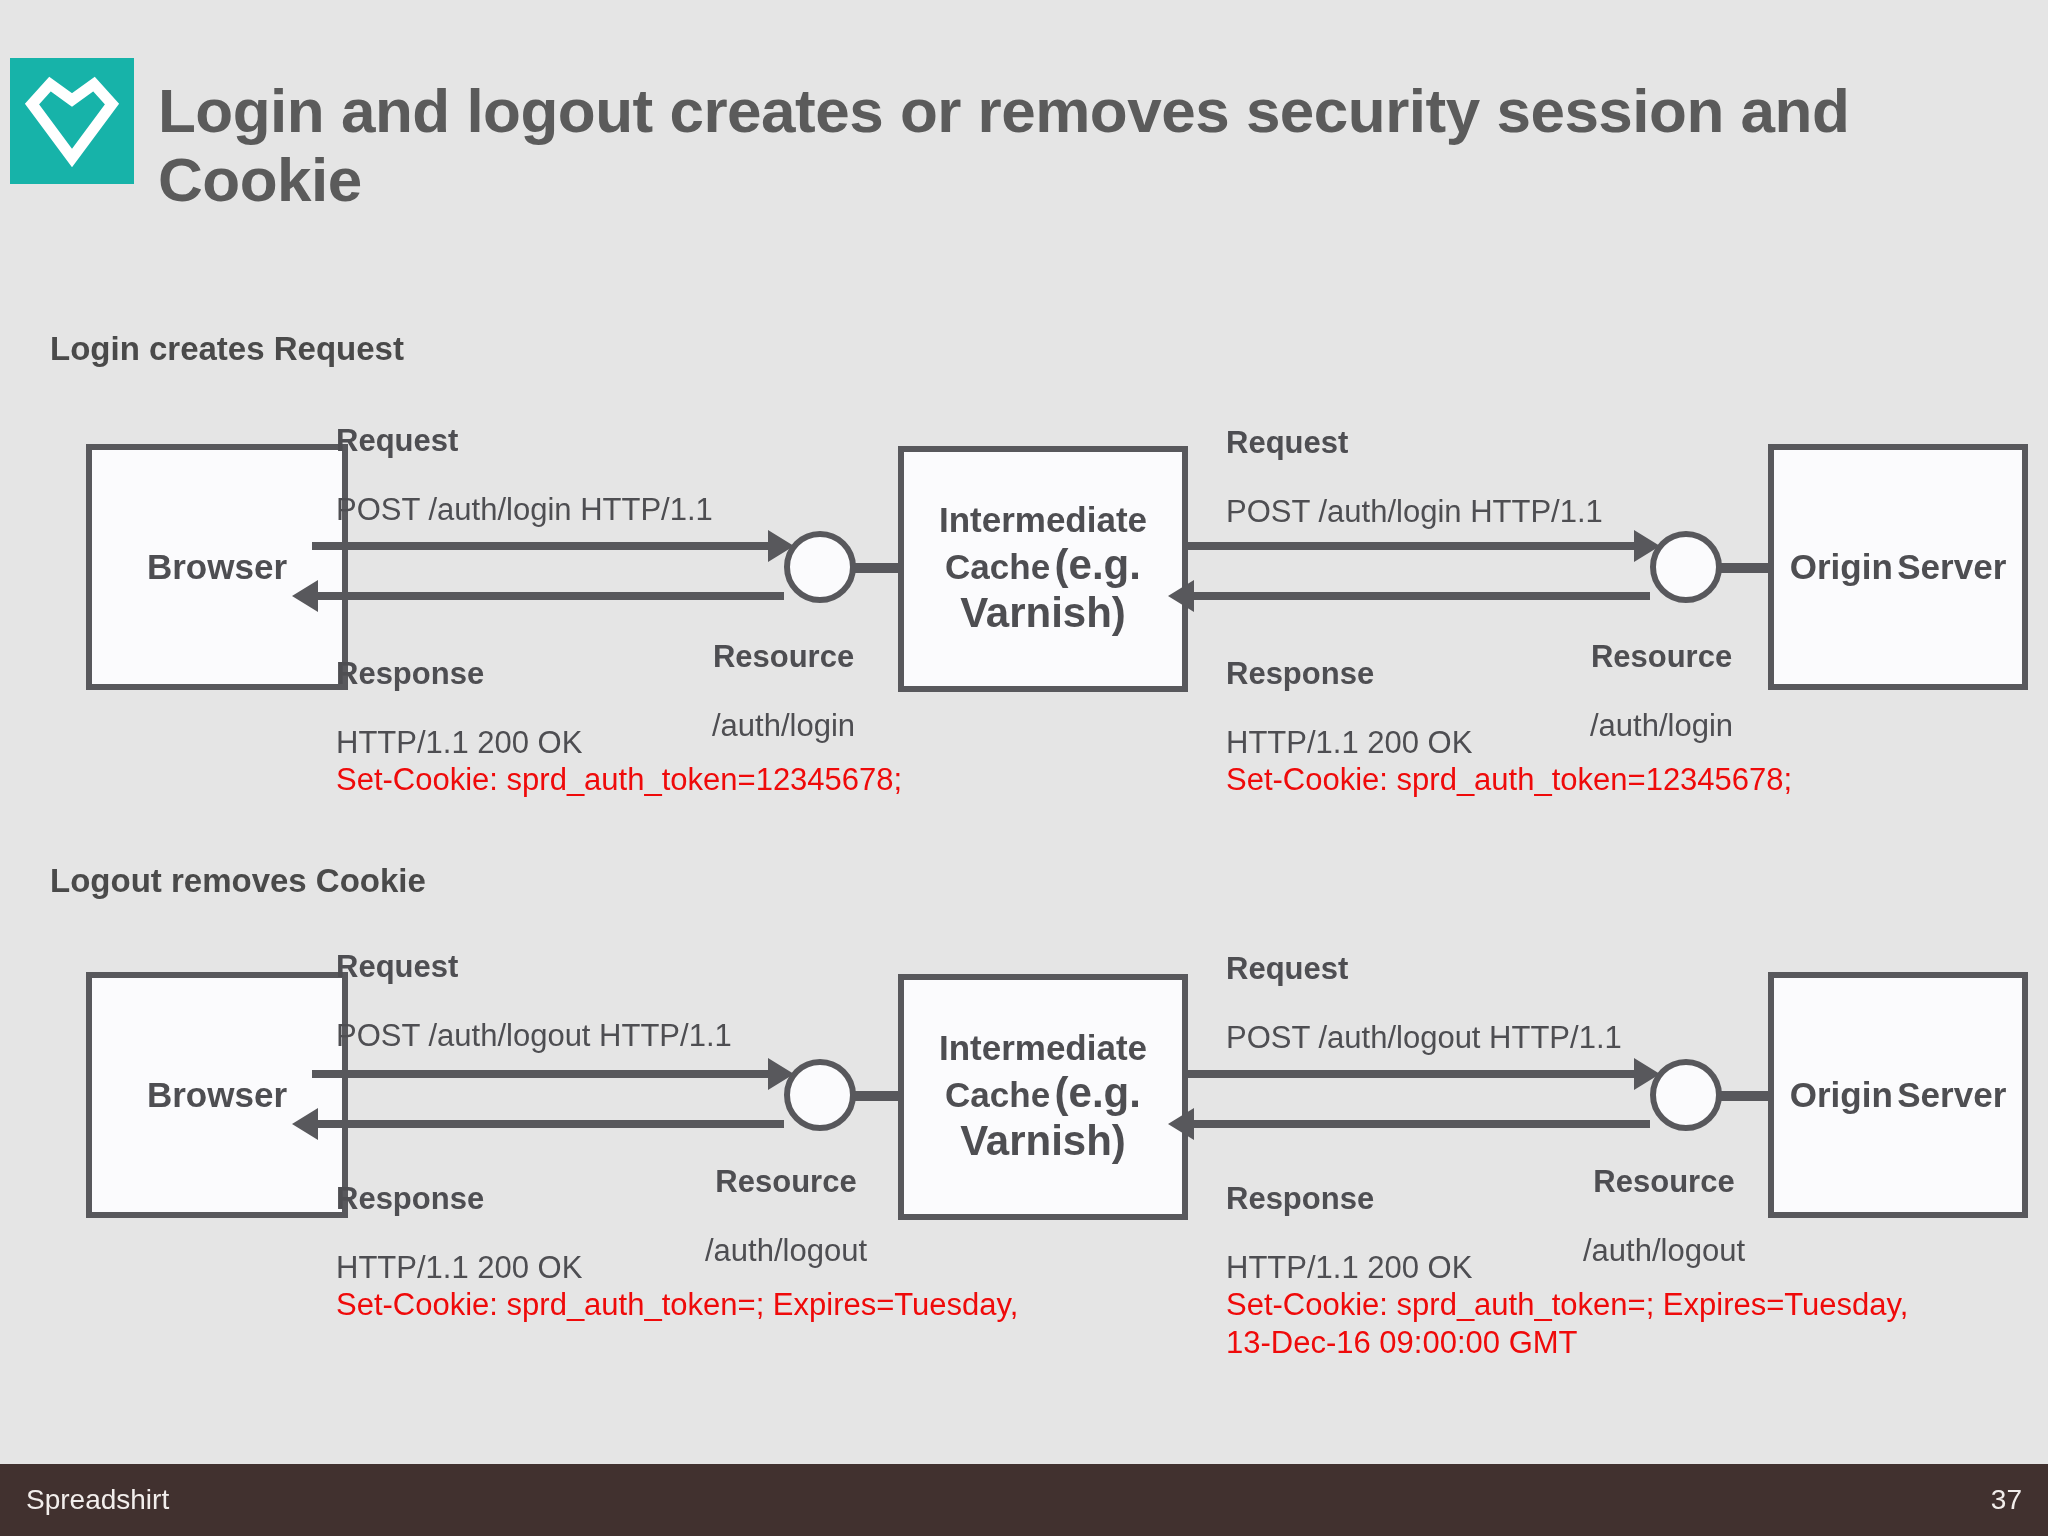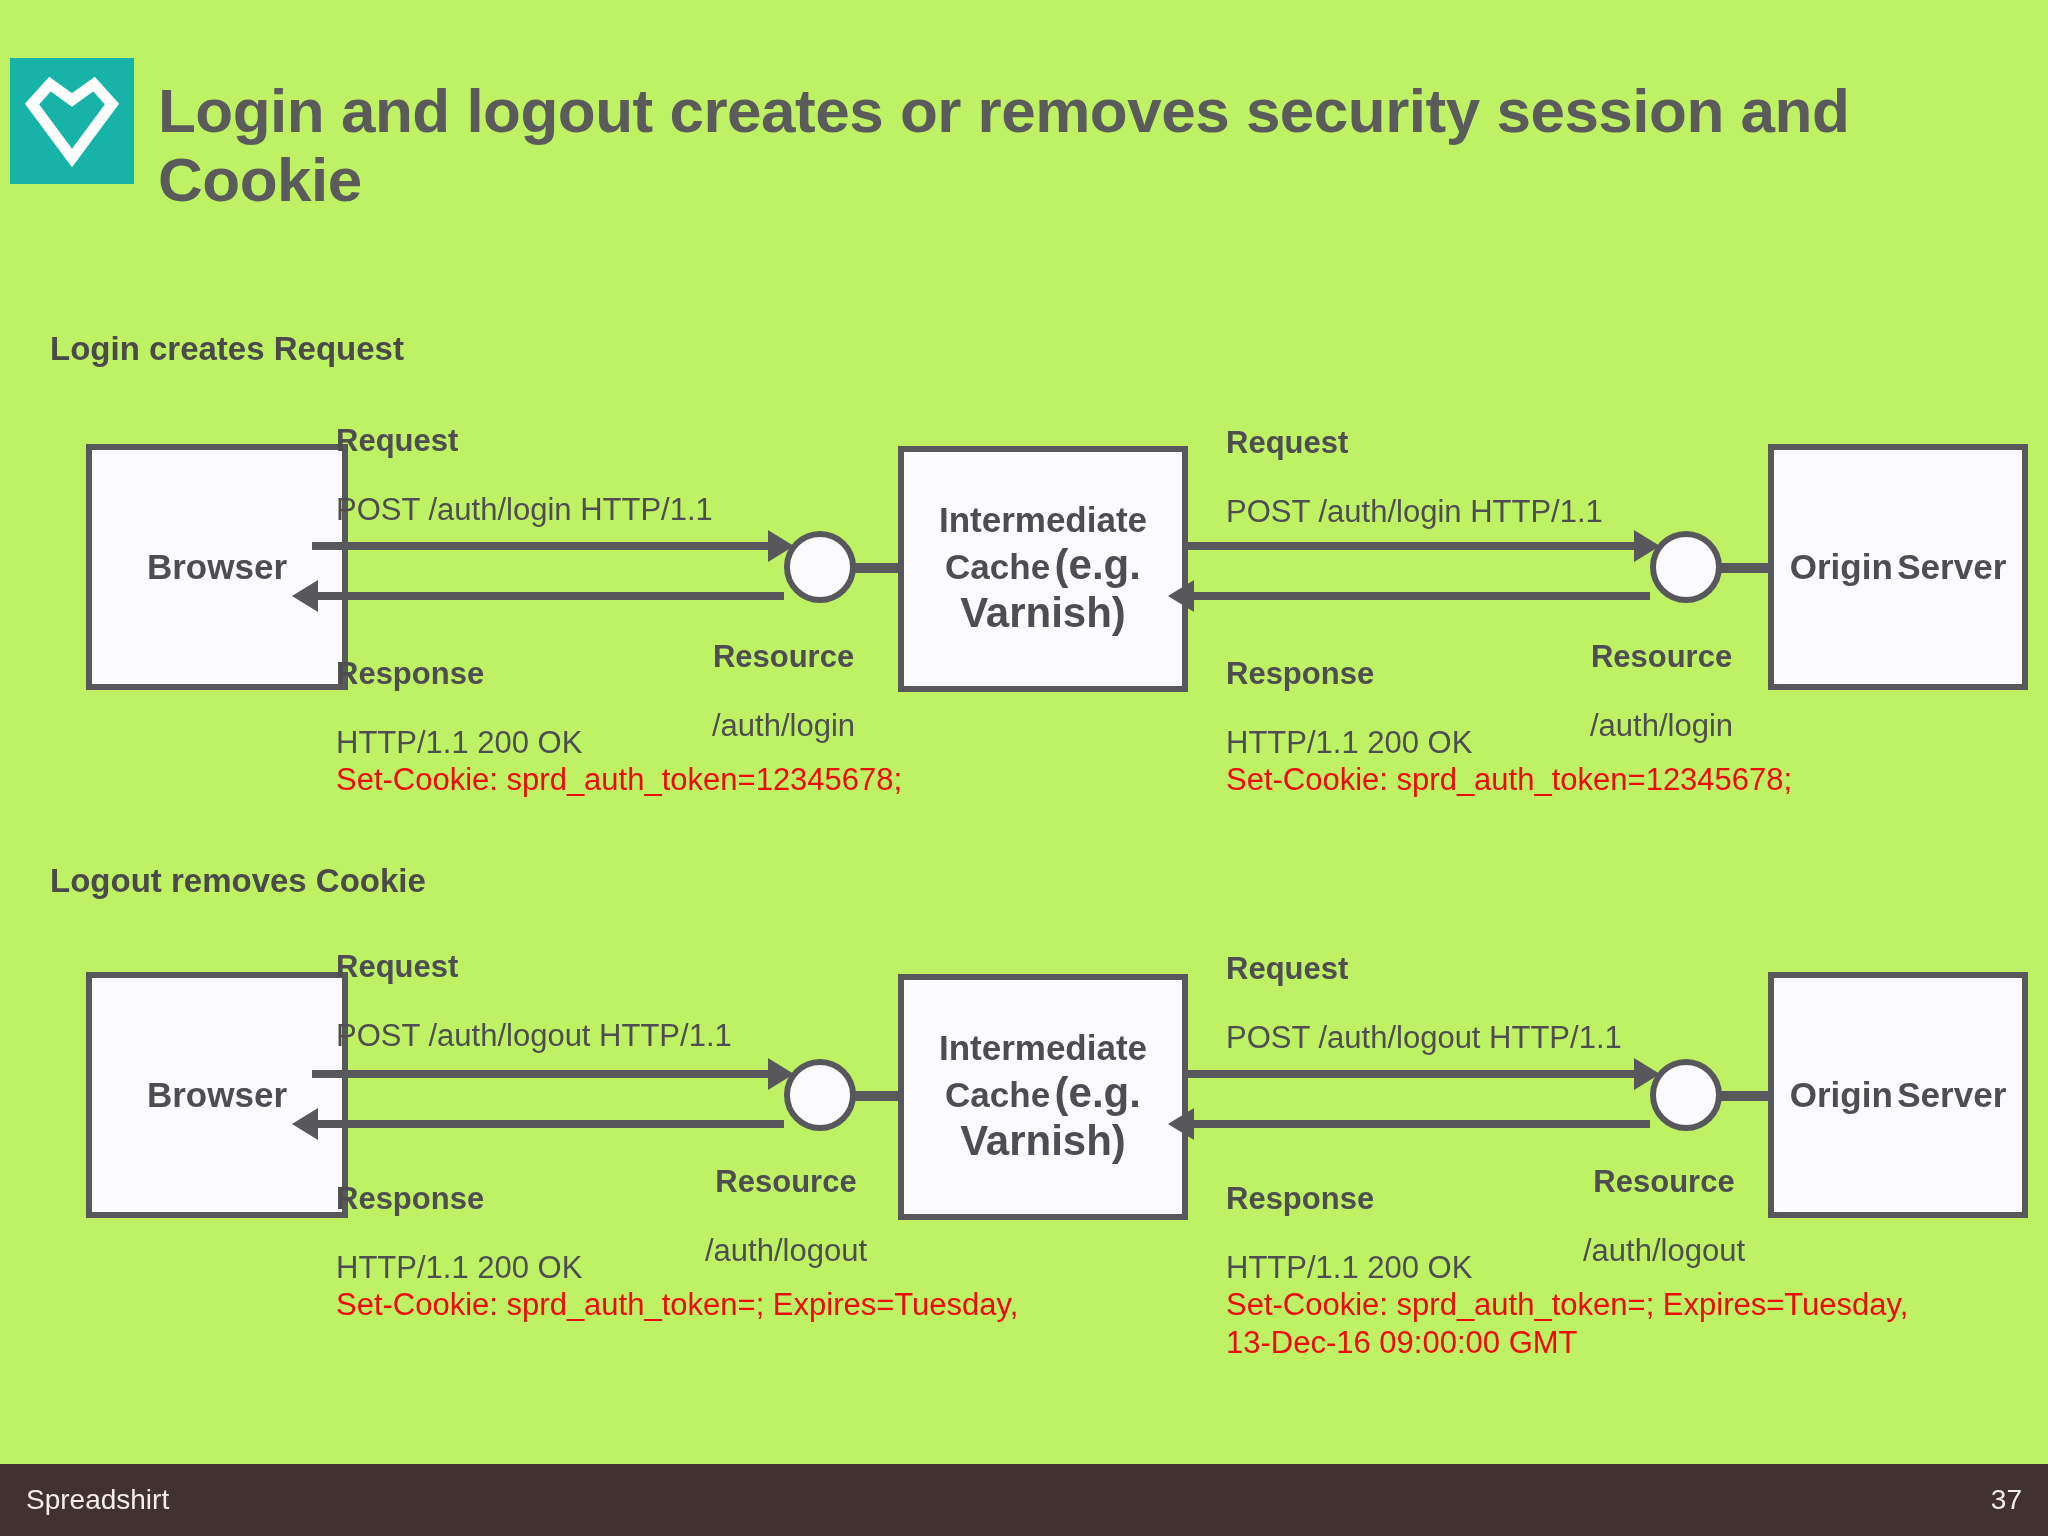--- a/index.html
+++ b/index.html
@@ -10,21 +10,21 @@
     width: 2048px;
     height: 1536px;
     background: #ffffff;
     font-family: "Liberation Sans", sans-serif;
     overflow: hidden;
     position: relative;
   }
   .slide {
     position: absolute;
     inset: 0;
-    background: #bef264;
+    background: #e5e5e5;
   }
 
   
   .logo-mark {
     position: absolute;
     left: 10px;
     top: 58px;
     width: 124px;
     height: 126px;
     background: #17b3a9;

